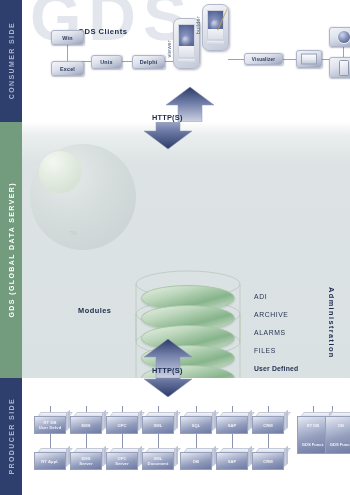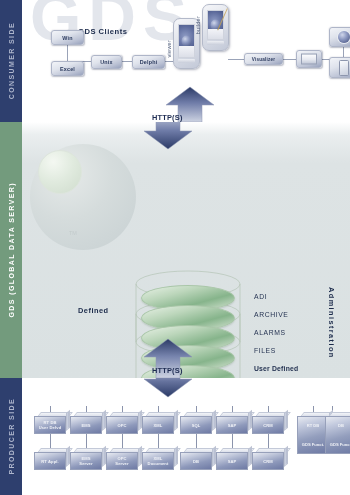--- a/index.html
+++ b/index.html
@@ -470,21 +470,21 @@
       <line x1="4" y1="14" x2="4" y2="72" stroke="#b4c4b6" stroke-width="0.7"></line>
       <line x1="108" y1="14" x2="108" y2="72" stroke="#b4c4b6" stroke-width="0.7"></line>
     </svg>
 
     <div class="disc" id="d0"></div>
     <div class="disc" id="d1"></div>
     <div class="disc" id="d2"></div>
     <div class="disc" id="d3"></div>
     <div class="disc" id="d4"></div>
 
-    <div class="sec-title" id="t-modules">Defined</div>
+    <div class="sec-title" id="t-modules">Modules</div>
 
     <div class="mod-label" id="m0">ADI</div>
     <div class="mod-label" id="m1">ARCHIVE</div>
     <div class="mod-label" id="m2">ALARMS</div>
     <div class="mod-label" id="m3">FILES</div>
     <div class="mod-label" id="m4">User Defined</div>
 
     <div id="t-admin">Administration</div>
 
     <div class="arrow" style="left:121px; top:216px;">

